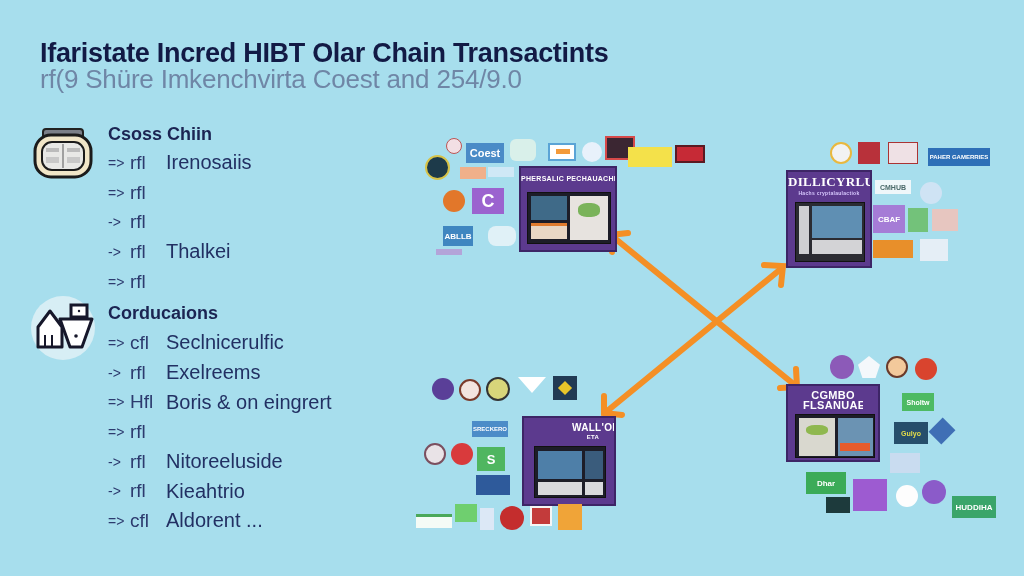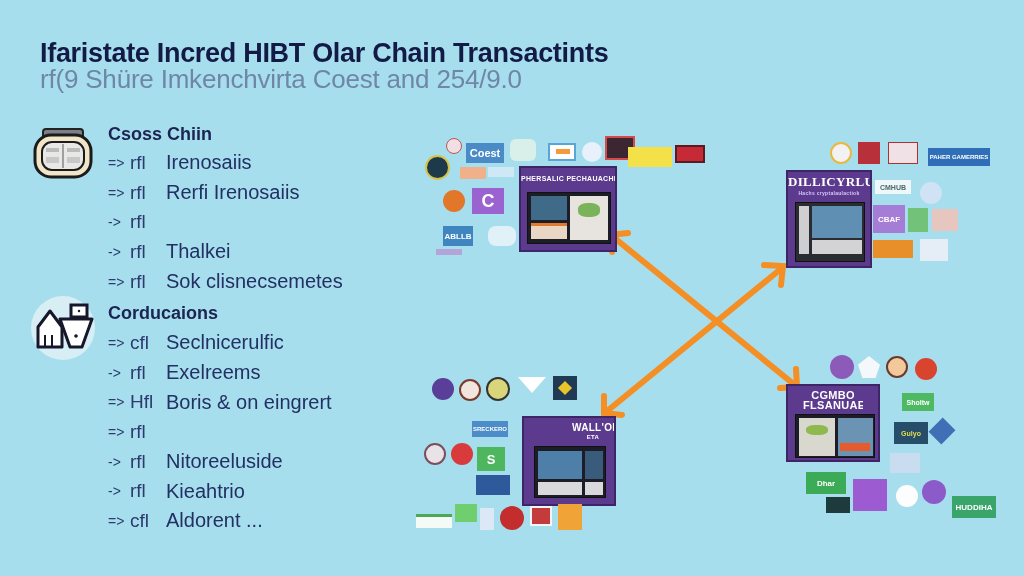--- a/index.html
+++ b/index.html
@@ -76,35 +76,33 @@
   <div class="sec-title" style="top:6px;">Csoss Chiin</div>
   <ul class="sec-list" style="top:30px;">
     <li>
         <span class="arrow">=&gt;</span>
         <span class="bullet">rfl</span>
         <span>Irenosaiis</span>
       </li>
     <li>
         <span class="arrow">=&gt;</span>
         <span class="bullet">rfl</span>
-        <span>Rerfi Irenosaiis</span>
       </li>
     <li>
         <span class="arrow">-&gt;</span>
         <span class="bullet">rfl</span>
       </li>
     <li>
         <span class="arrow">-&gt;</span>
         <span class="bullet">rfl</span>
         <span>Thalkei</span>
       </li>
     <li>
         <span class="arrow">=&gt;</span>
         <span class="bullet">rfl</span>
-        <span>Sok clisnecsemetes</span>
       </li>
   </ul>
 </div>
 
 <div class="section" style="top:297px;">
   <div class="sec-icon" style="top:-2px;">
     <svg width="66" height="66" viewBox="0 0 66 66">
       <circle cx="33" cy="33" r="32" fill="#d7eef5"></circle>
       <path d="M8 52 L8 32 L20 16 L32 32 L32 52 Z" fill="#fff" stroke="#16172a" stroke-width="3" stroke-linejoin="round"></path>
       <line x1="15" y1="40" x2="15" y2="52" stroke="#16172a" stroke-width="2"></line>

